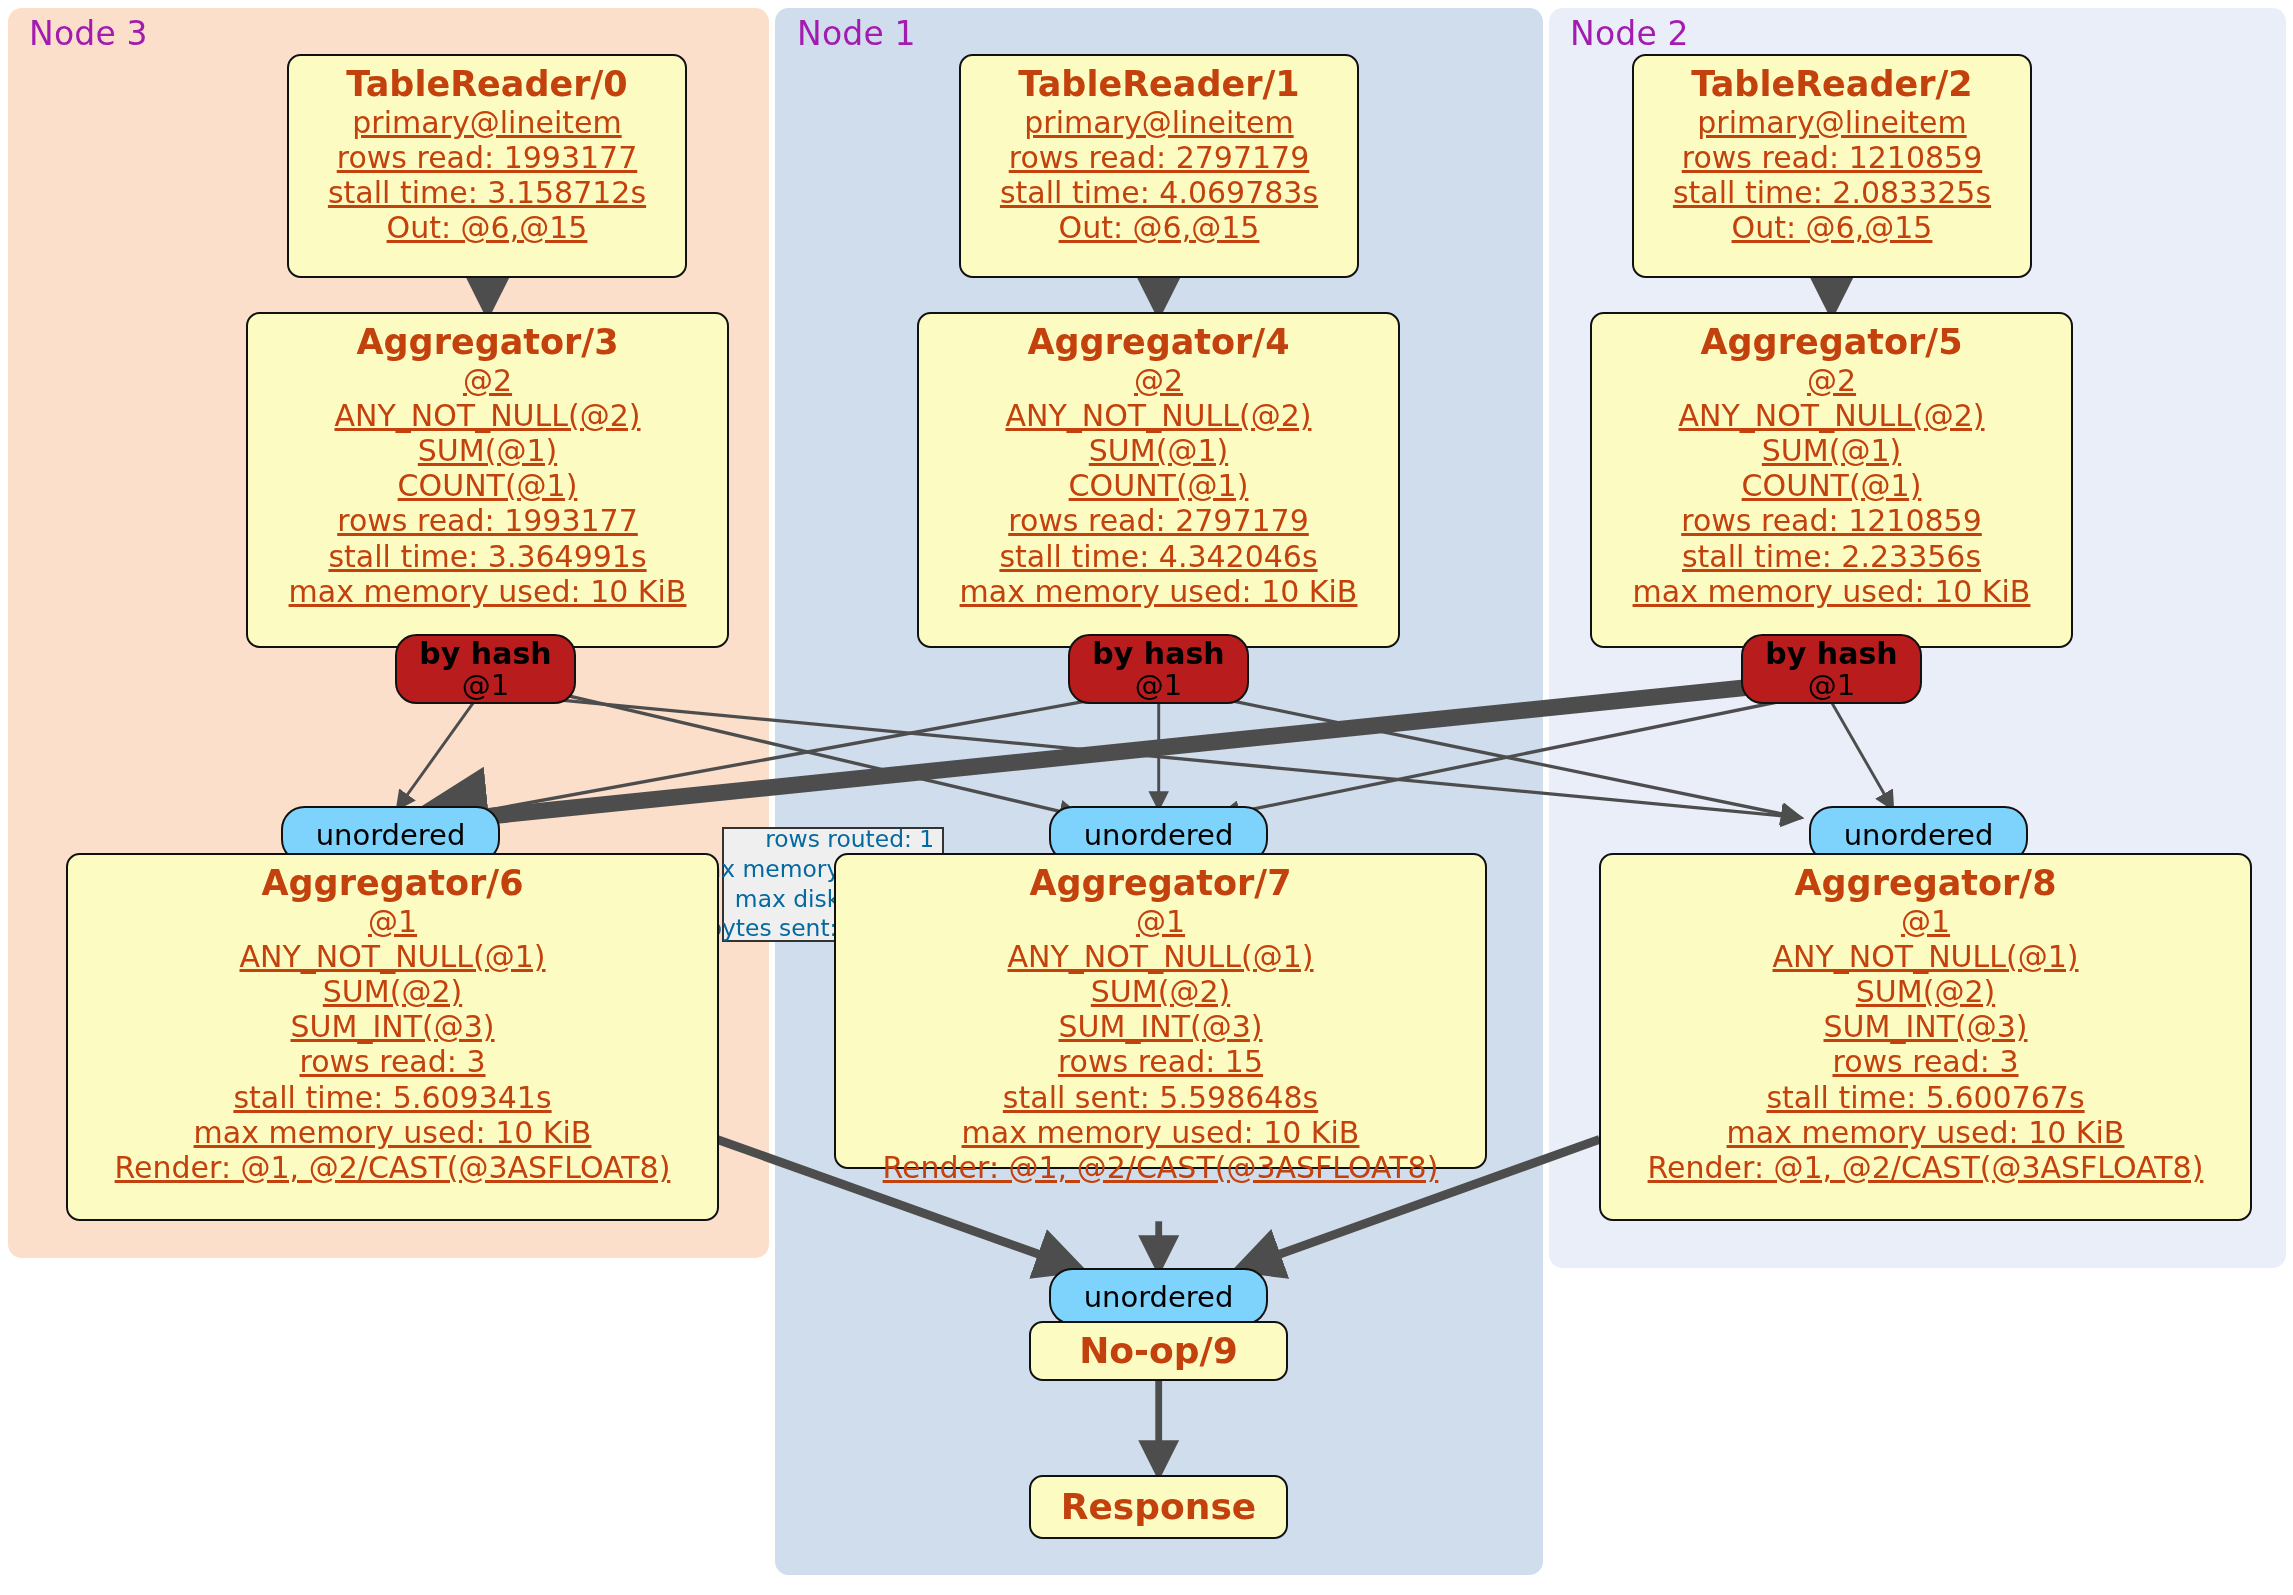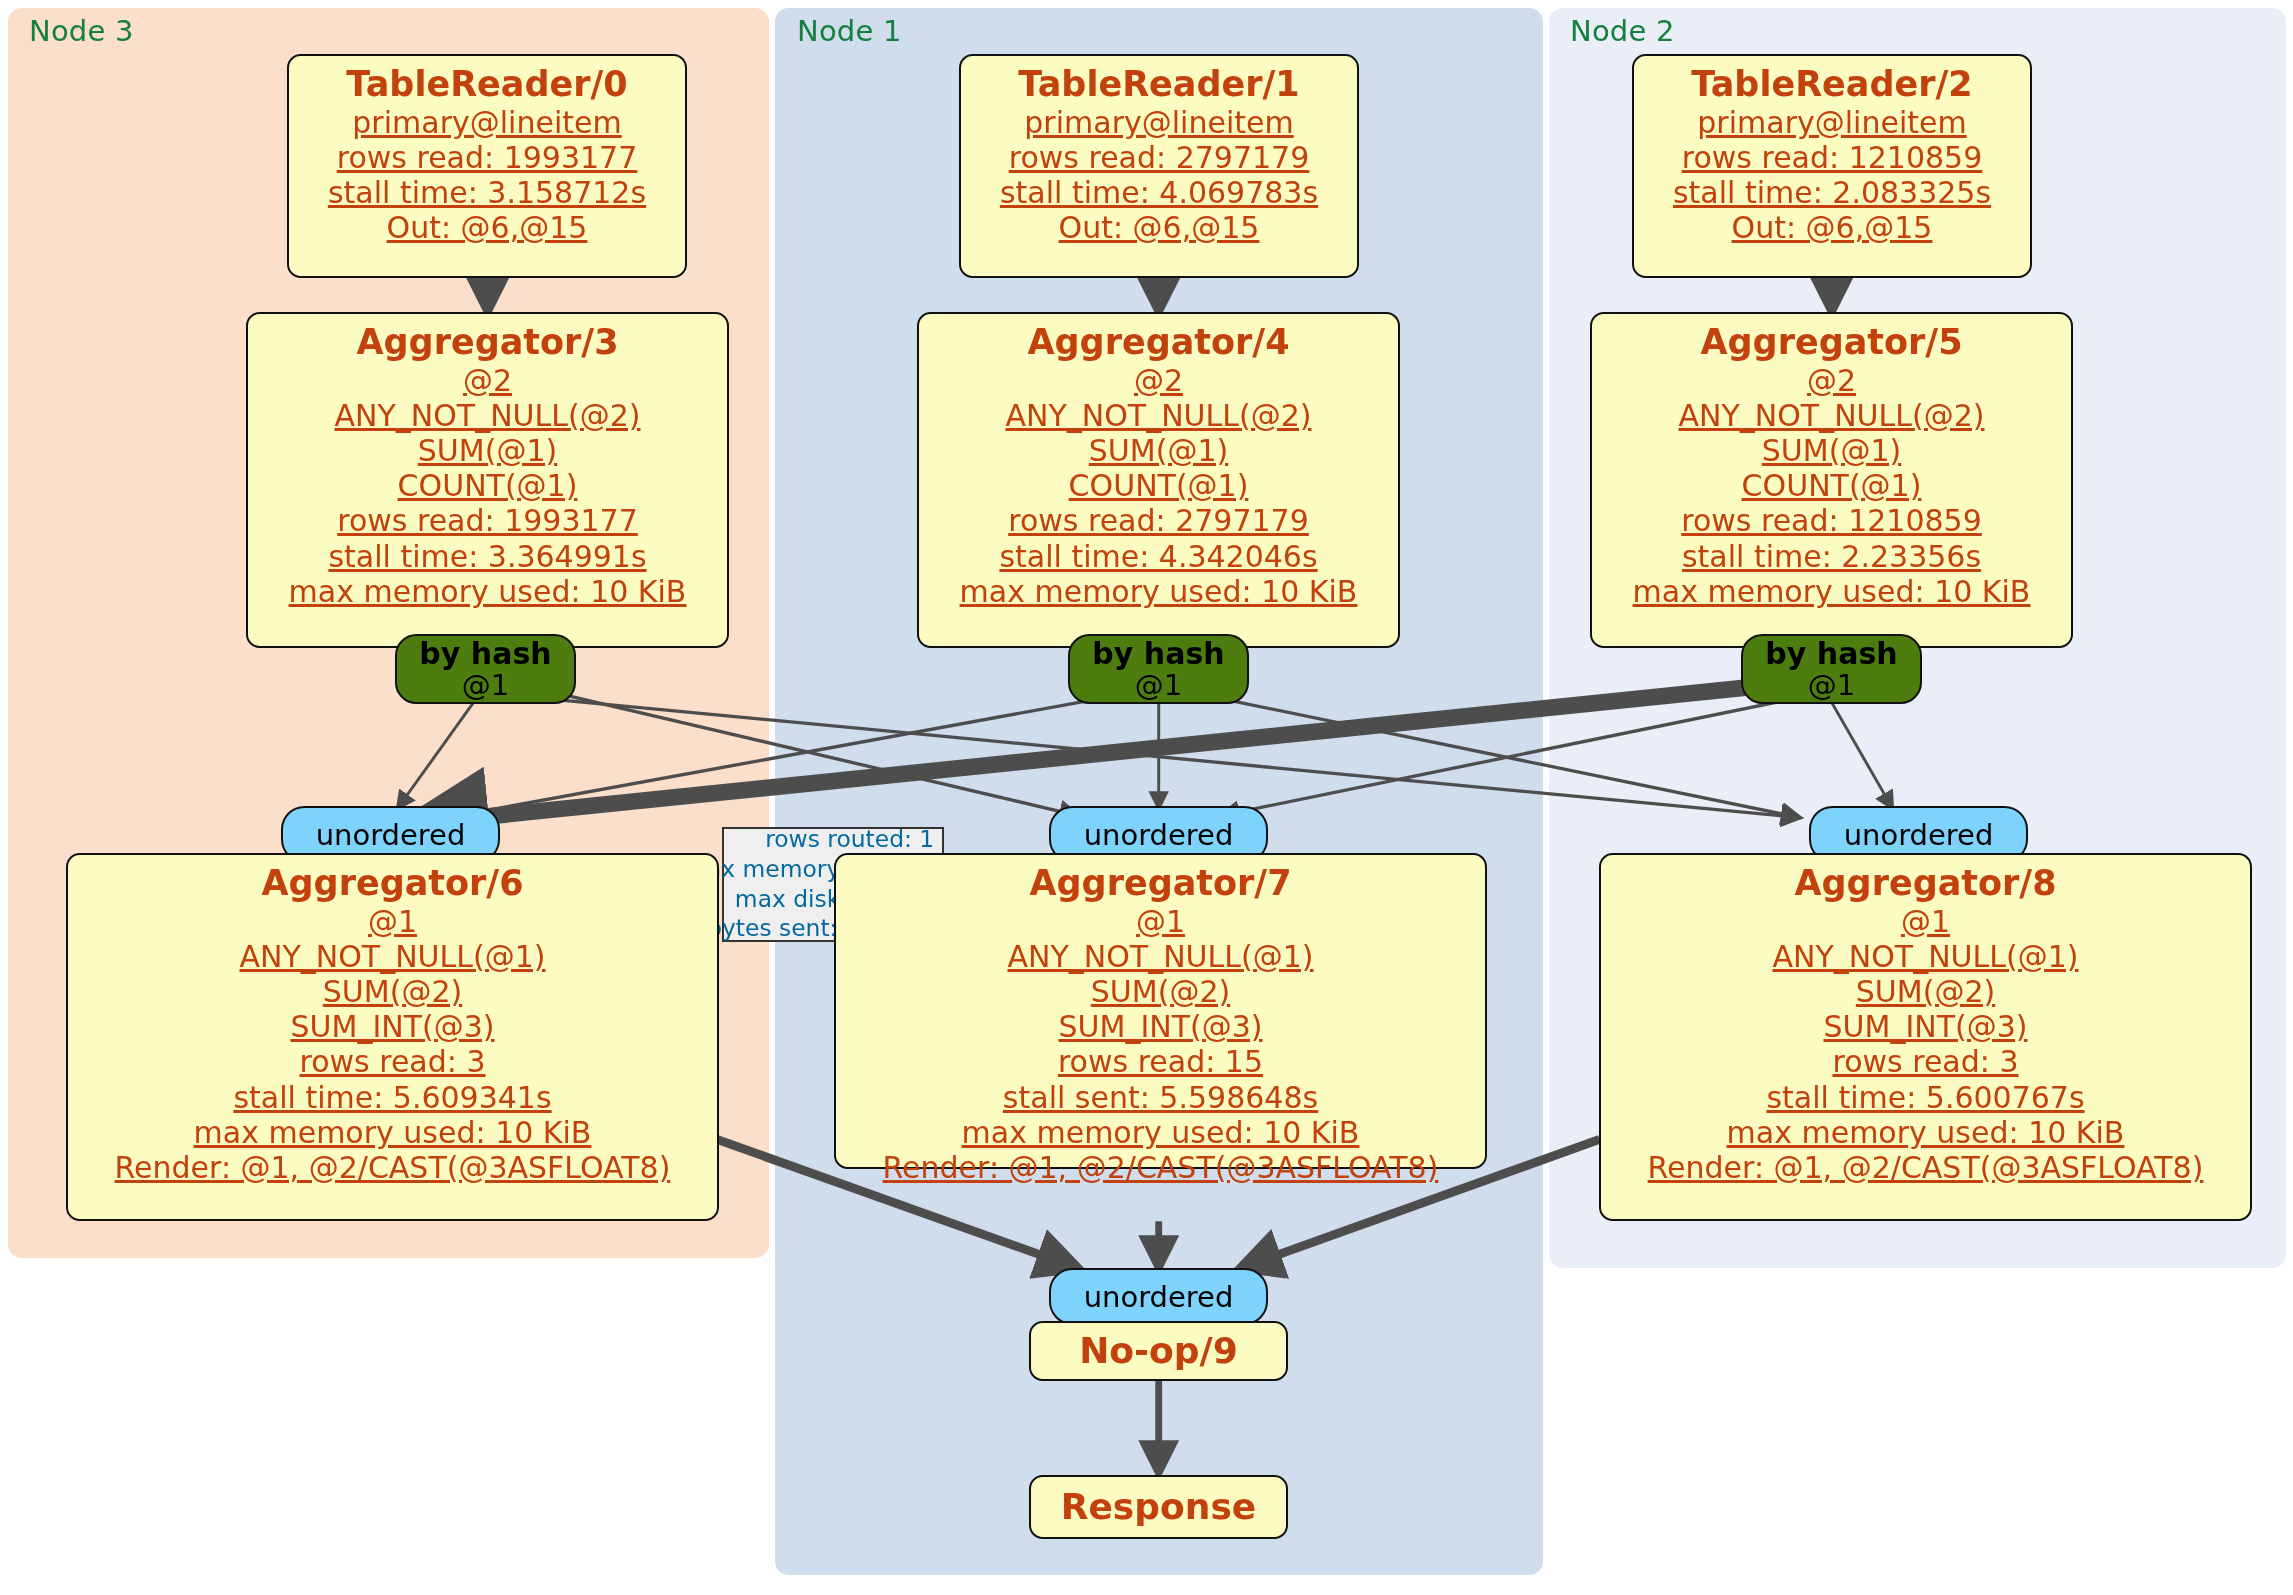--- a/index.html
+++ b/index.html
@@ -5,21 +5,21 @@
   html,body{margin:0;padding:0;background:#ffffff;}
   body{
     width:2294px;height:1596px;position:relative;overflow:hidden;
     font-family:"DejaVu Sans","Liberation Sans",sans-serif;
   }
   #stage{position:absolute;left:0;top:0;width:2294px;height:1596px;}
 
   
   .cluster{position:absolute;border-radius:13.7px;}
   .cluster-label{
-    position:absolute;font-size:29px;color:#15803d;letter-spacing:0.2px;
+    position:absolute;font-size:33px;color:#a21caf;letter-spacing:0.2px;
     white-space:nowrap;
   }
 
   
   #edges{position:absolute;left:0;top:0;width:2294px;height:1596px;}
 
   
   .node{
     position:absolute;box-sizing:border-box;
     background:#fbfbc2;border:2.9px solid #111;border-radius:13.7px;
@@ -28,21 +28,21 @@
   }
   .node .title{font-weight:bold;font-size:35px;line-height:1.18;white-space:nowrap;}
   .node .line{font-size:30px;line-height:1.17;white-space:nowrap;text-decoration:underline;}
 
   .node.compact{padding:5.9px 21.5px;justify-content:center;}
   .node.compact .title{font-size:36px;}
 
   
   .router{
     position:absolute;box-sizing:border-box;
-    background:#4d7c0f;border:2.9px solid #111;border-radius:21.5px;
+    background:#b91c1c;border:2.9px solid #111;border-radius:21.5px;
     display:flex;flex-direction:column;align-items:center;justify-content:center;
     color:#000;
   }
   .router .r1{font-weight:bold;font-size:30px;line-height:1.1;}
   .router .r2{font-size:29px;line-height:1.1;}
 
   
   .unordered{
     position:absolute;box-sizing:border-box;
     background:#7dd3fc;border:2.9px solid #111;border-radius:23.4px;

